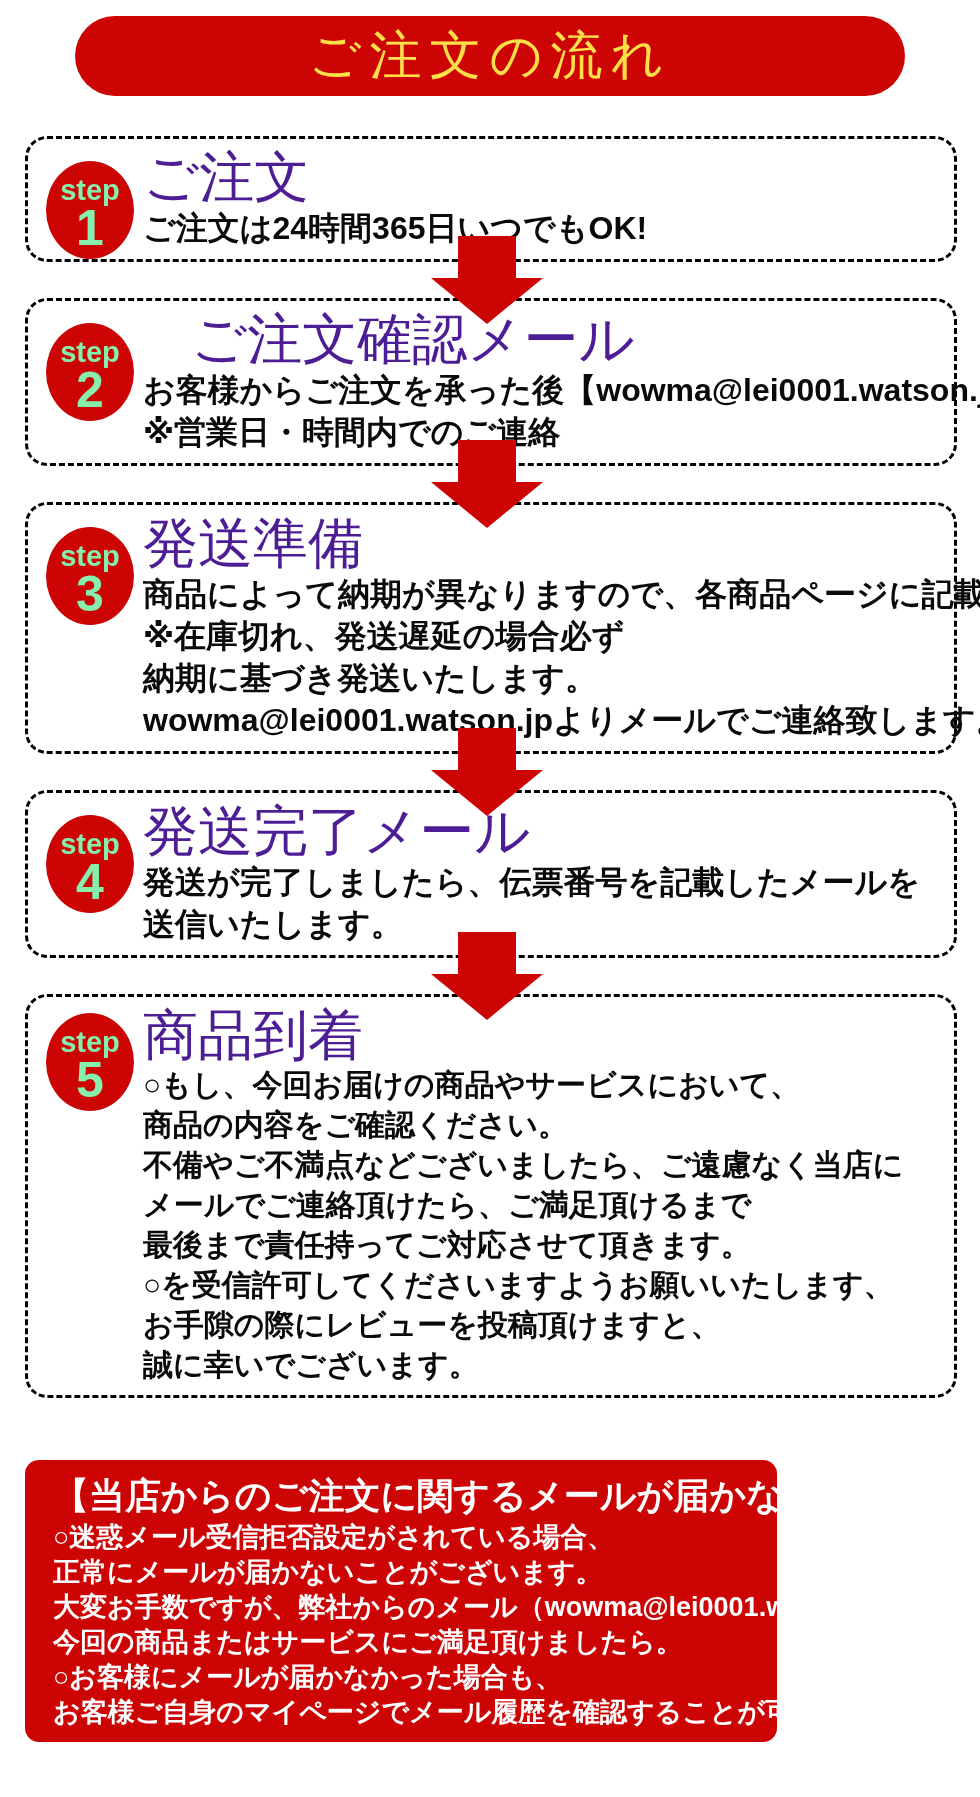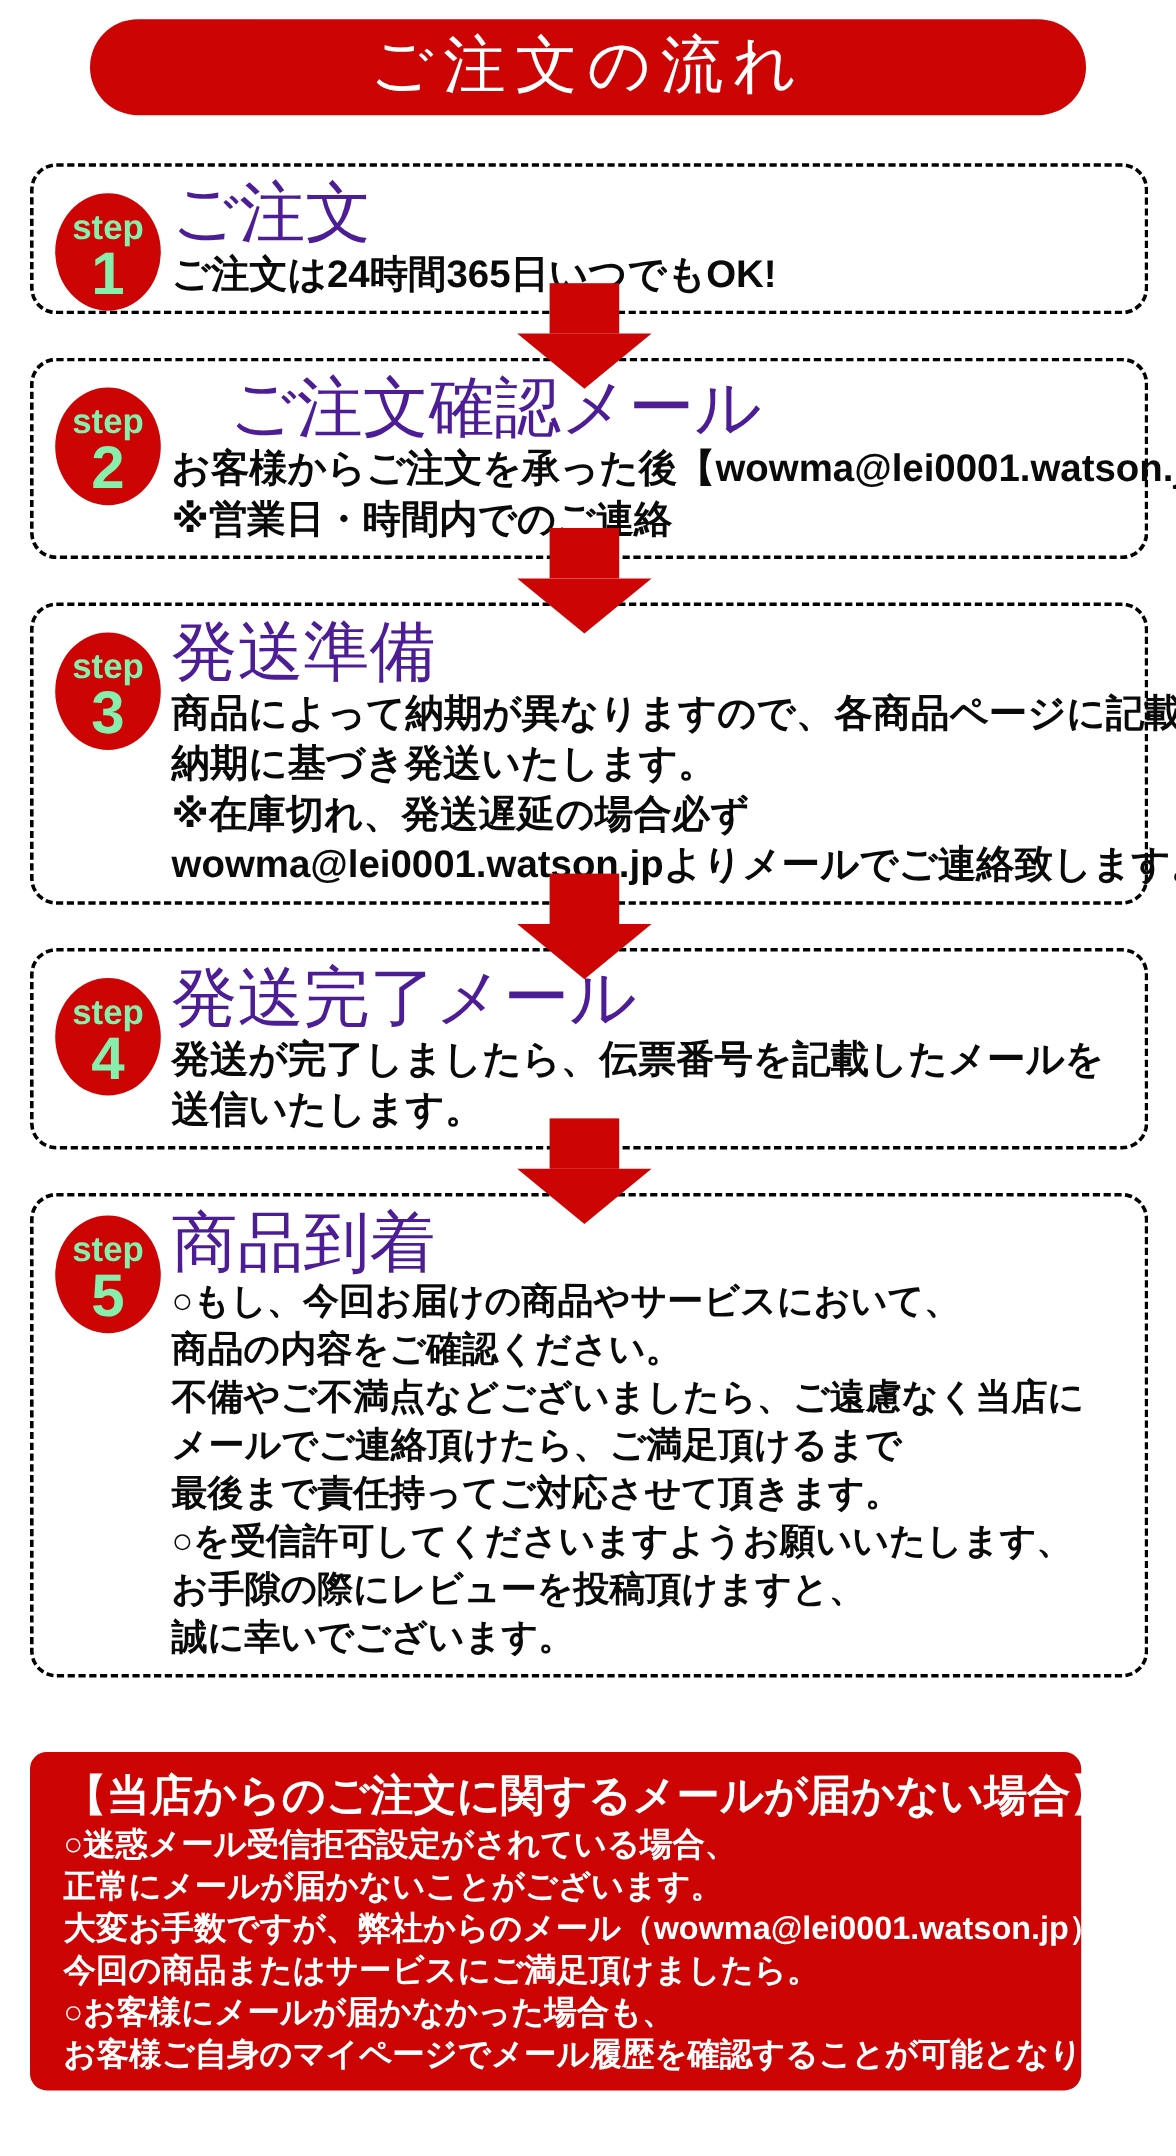--- a/index.html
+++ b/index.html
@@ -15,21 +15,21 @@
   
   .banner {
     margin: 16px 0 0 75px;
     width: 830px; height: 80px;
     background: #cc0404;
     border-radius: 40px;
     text-align: center;
   }
   .banner .banner-text {
     font-family: "DejaVu Serif", "Liberation Serif", serif;
-    color: #ffffff;
+    color: #fde047;
     font-size: 52px;
     line-height: 78px;
     letter-spacing: 8px;
   }
 
   
   .step-box {
     position: relative;
     margin-left: 25px;
     width: 932px;
@@ -99,21 +99,21 @@
   .arrow .head {
     width: 0; height: 0;
     border-left: 56px solid transparent;
     border-right: 56px solid transparent;
     border-top: 46px solid #cc0404;
   }
 
   
   .notice {
     margin: 62px 0 0 25px;
-    width: 876px;
+    width: 752px;
     background: #cc0404;
     border-radius: 14px;
     color: #ffffff;
     padding: 12px 28px 12px 28px;
   }
   .notice-title {
     font-size: 36px;
     font-weight: bold;
     line-height: 48px;
     text-align: center;
@@ -168,22 +168,22 @@
     </div>
   </div>
 
   <div class="step-box">
     <div class="step-badge">
       <span class="badge-word">step</span>
       <span class="badge-num">3</span>
     </div>
     <div class="step-title">発送準備</div>
     <div class="step-line">商品によって納期が異なりますので、各商品ページに記載の</div>
+    <div class="step-line">※在庫切れ、発送遅延の場合必ず</div>
     <div class="step-line">納期に基づき発送いたします。</div>
-    <div class="step-line">※在庫切れ、発送遅延の場合必ず</div>
     <div class="step-line">wowma@lei0001.watson.jpよりメールでご連絡致します。</div>
   </div>
 
   <div class="gap">
     <div class="arrow">
       <div class="stem"></div>
       <div class="head"></div>
     </div>
   </div>
 

